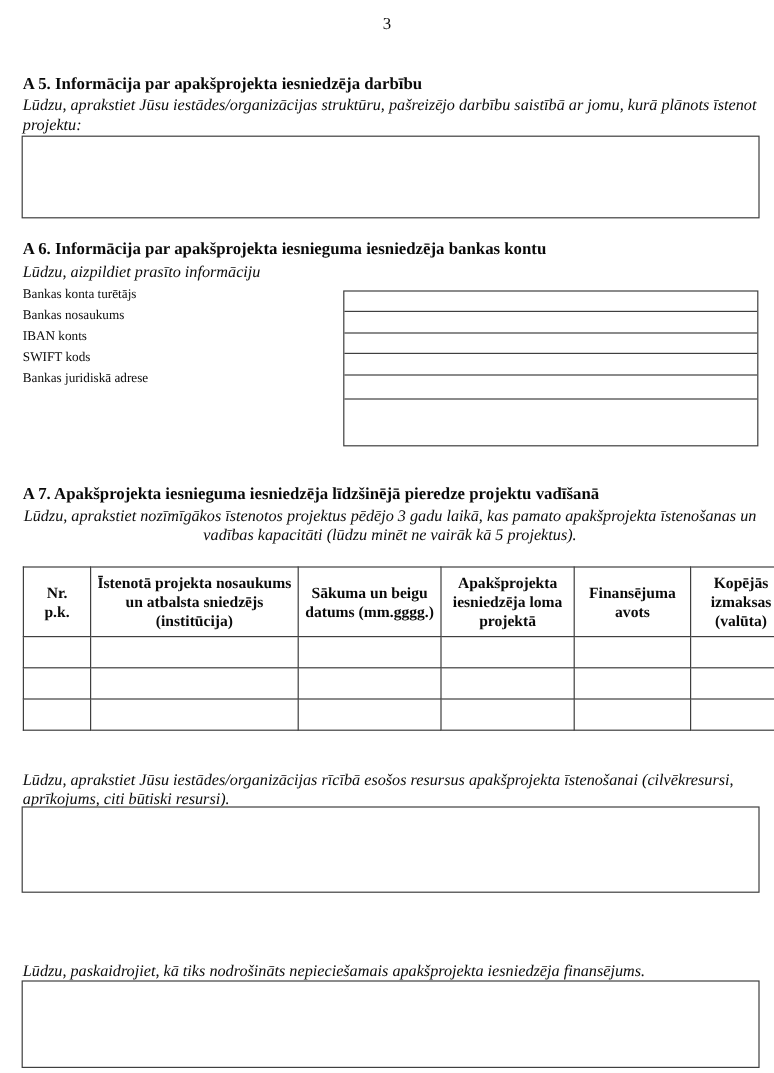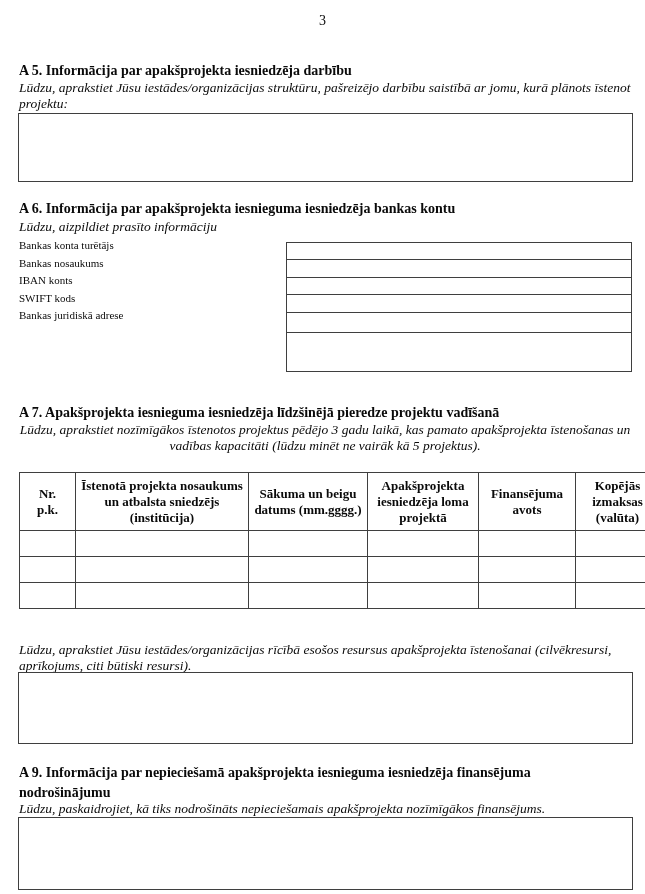--- a/index.html
+++ b/index.html
@@ -148,17 +148,16 @@
       <td></td>
       <td></td>
       <td></td>
     </tr>
   </tbody>
     </table>
 
   <div class="abs desc" style="left:19px;top:642px;width:605px;">Lūdzu, aprakstiet Jūsu iestādes/organizācijas rīcībā esošos resursus apakšprojekta īstenošanai (cilvēkresursi, aprīkojums, citi būtiski resursi).</div>
   <div class="input-box" style="left:18px;top:672px;width:613px;height:70px;"></div>
 
-  <div class="abs heading" style="left:19px;top:763px;width:598px;">A 9. Informācija par nepieciešamā apakšprojekta iesnieguma iesniedzēja finansējuma nodrošinājumu</div>
-  <div class="abs desc" style="left:19px;top:801px;width:612px;">Lūdzu, paskaidrojiet, kā tiks nodrošināts nepieciešamais apakšprojekta nozīmīgākos finansējums.</div>
+  <div class="abs desc" style="left:19px;top:801px;width:612px;">Lūdzu, paskaidrojiet, kā tiks nodrošināts nepieciešamais apakšprojekta iesniedzēja finansējums.</div>
   <div class="input-box" style="left:18px;top:817px;width:613px;height:71px;"></div>
 
 </div>
 
 </body></html>

